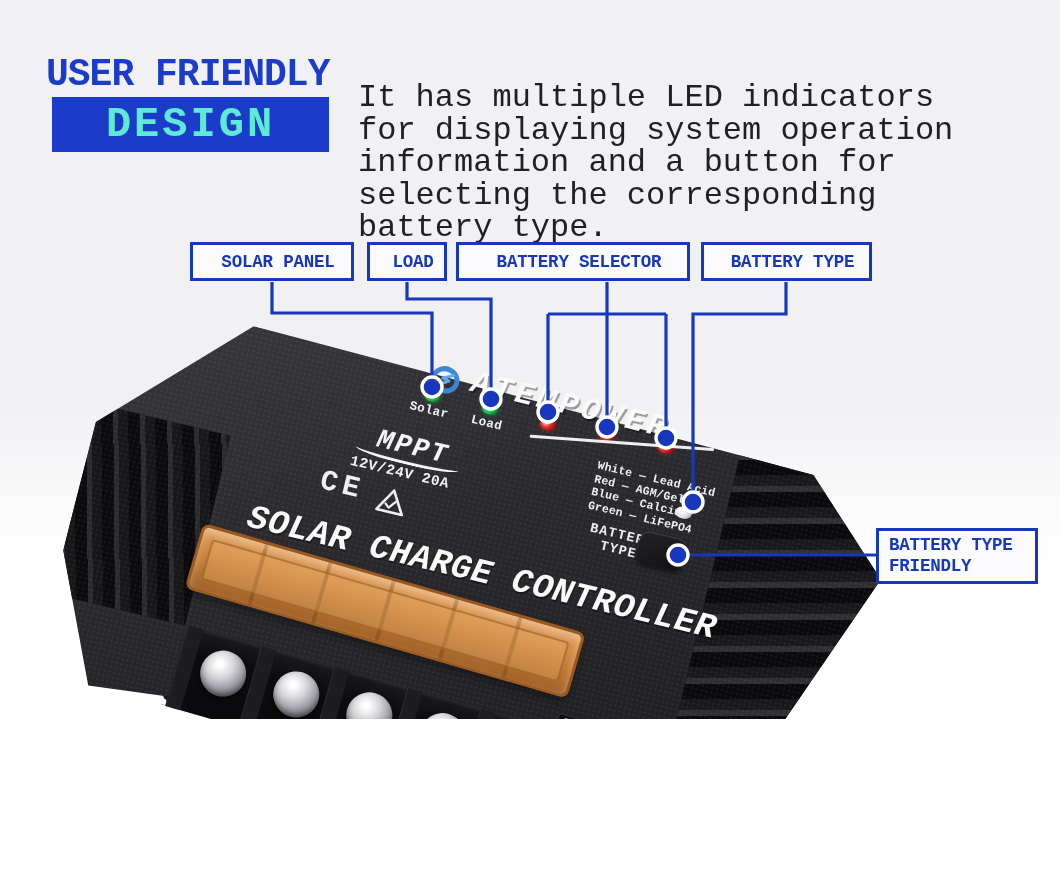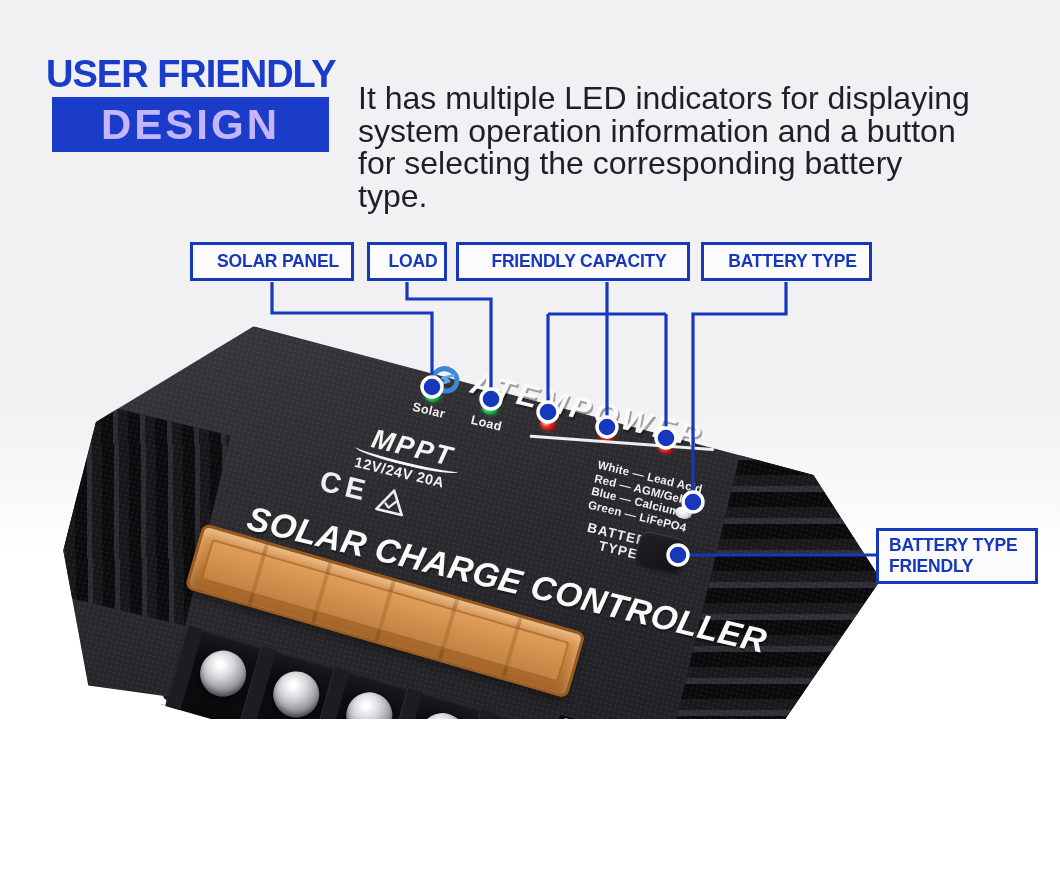--- a/index.html
+++ b/index.html
@@ -1,28 +1,28 @@
 <!DOCTYPE html>
 <html><head>
 <meta charset="utf-8">
 <style>
   html,body{margin:0;padding:0;background:#fff;}
   #stage{
     position:relative;width:1060px;height:719px;overflow:hidden;
     background:linear-gradient(180deg,#f1f1f4 0%,#f1f1f4 56%,#ffffff 78%,#ffffff 100%);
-    font-family:Liberation Sans, sans-serif;
+    font-family:Liberation Mono, monospace;
   }
   
   .title-top{
     position:absolute;left:46px;top:53px;
     font-size:38px;font-weight:bold;letter-spacing:-1px;color:#1b3cc9;
   }
   .title-bottom{
     position:absolute;left:52px;top:97px;width:277px;height:55px;
-    background:#1b3cc9;color:#c4b5fd;font-size:42px;font-weight:bold;
+    background:#1b3cc9;color:#5eead4;font-size:42px;font-weight:bold;
     letter-spacing:3px;text-align:center;line-height:56px;
   }
   .desc{
     position:absolute;left:358px;top:50px;width:612px;
     font-size:32px;line-height:32.5px;color:#1f2023;
   }
   
   .cbox{
     position:absolute;box-sizing:border-box;height:39px;
     background:#fbfbfd;border:3px solid #1737bd;color:#1737bd;
@@ -273,20 +273,20 @@
     <circle cx="548" cy="412" r="10"></circle>
     <circle cx="607" cy="427" r="10"></circle>
     <circle cx="666" cy="438" r="10"></circle>
     <circle cx="693" cy="502" r="10"></circle>
     <circle cx="678" cy="555" r="10"></circle>
     <circle cx="610" cy="769" r="10"></circle>
   </svg>
 
   <div class="cbox" id="box-solar">SOLAR PANEL</div>
   <div class="cbox" id="box-load">LOAD</div>
-  <div class="cbox" id="box-capacity">FRIENDLY CAPACITY</div>
+  <div class="cbox" id="box-capacity">BATTERY SELECTOR</div>
   <div class="cbox" id="box-btype">BATTERY TYPE</div>
   <div class="cbox" id="box-selector">
     <span>BATTERY TYPE</span>
     <span>FRIENDLY</span>
   </div>
 
 </div>
 
 </body></html>

